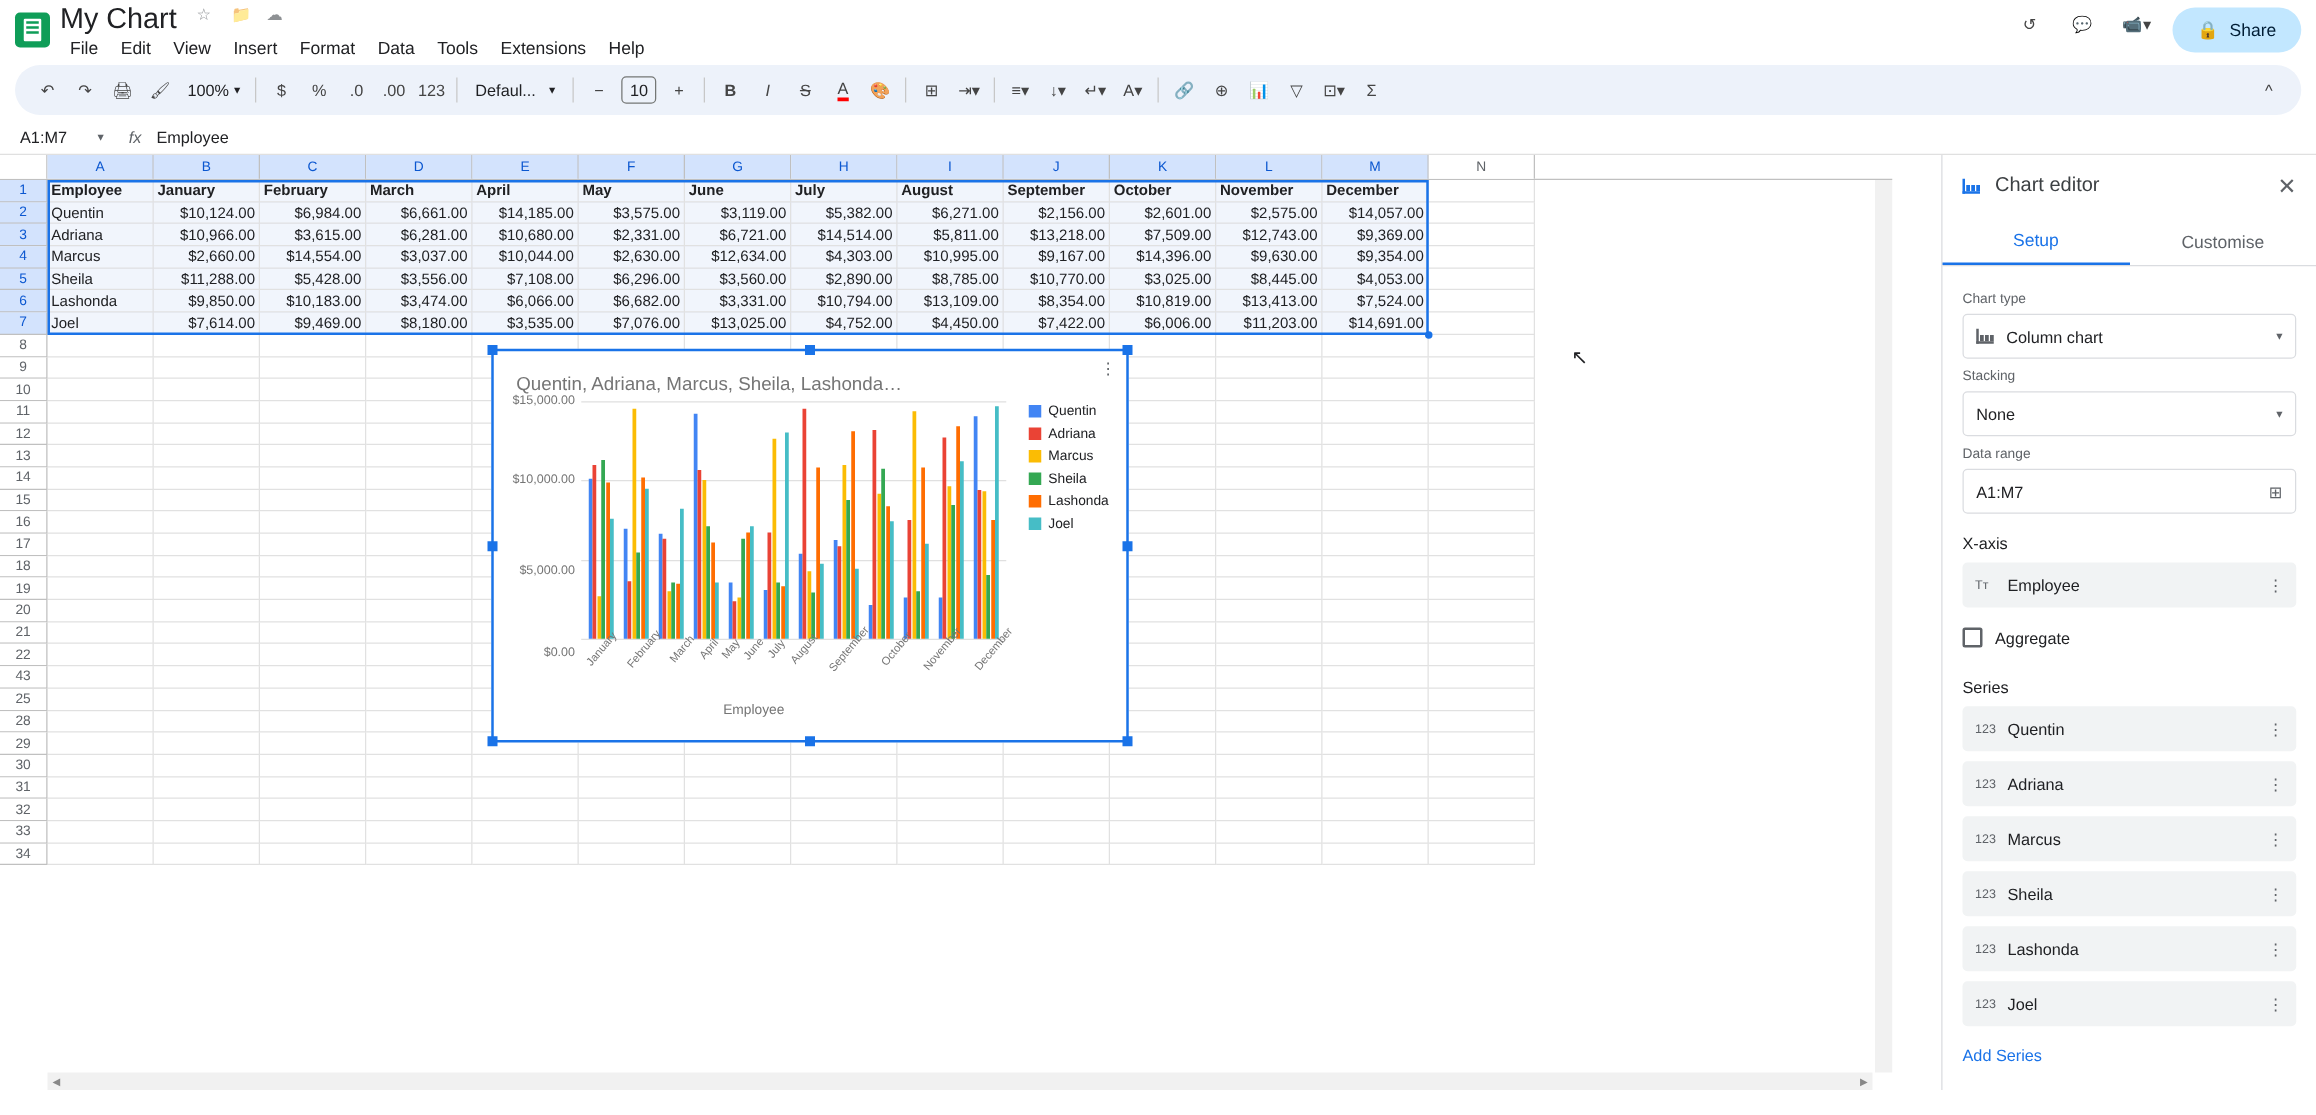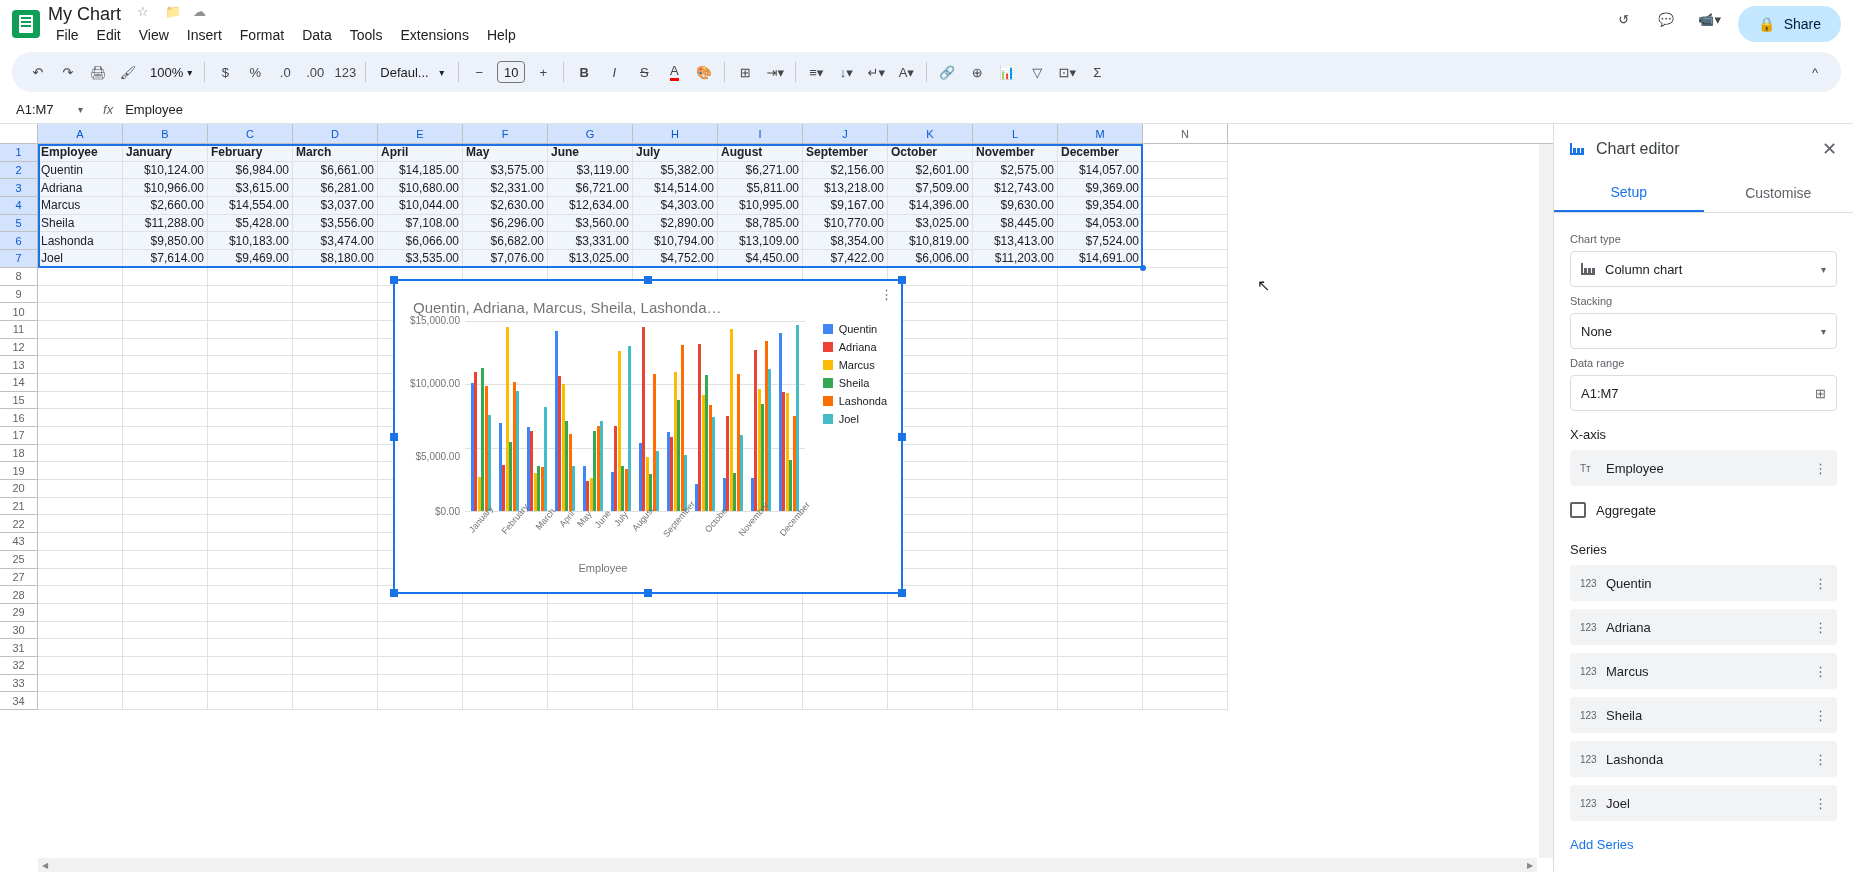--- a/index.html
+++ b/index.html
@@ -3,21 +3,21 @@
 <meta charset="utf-8">
 <style>
 * { margin: 0; padding: 0; box-sizing: border-box; }
 body { font-family: Arial, sans-serif; font-size: 13px; color: #202124; overflow: hidden; width: 1853px; height: 892px; background: #fff; }
 
 
 .header { height: 48px; display: flex; align-items: center; padding: 4px 12px; gap: 8px; }
 .logo { width: 28px; height: 28px; background: #0f9d58; border-radius: 4px; display: flex; align-items: center; justify-content: center; }
 .logo-inner { width: 14px; height: 18px; background: #fff; border-radius: 1px; display: flex; flex-direction: column; gap: 2px; padding: 2px; }
 .logo-line { height: 2px; background: #0f9d58; }
-.doc-title { font-size: 18px; color: #202124; margin-right: 8px; }
+.doc-title { font-size: 23px; color: #202124; margin-right: 8px; }
 .header-icon { width: 20px; height: 20px; color: #5f6368; cursor: pointer; opacity: 0.7; }
 .header-right { margin-left: auto; display: flex; align-items: center; gap: 16px; }
 .header-right-icon { width: 24px; height: 24px; color: #444; cursor: pointer; }
 .share-btn { background: #c2e7ff; border: none; border-radius: 24px; padding: 10px 20px; display: flex; align-items: center; gap: 8px; cursor: pointer; font-size: 14px; font-weight: 500; color: #001d35; }
 
 
 .menu-bar { height: 28px; display: flex; align-items: center; padding: 0 48px; gap: 2px; }
 .menu-item { padding: 4px 8px; cursor: pointer; font-size: 14px; color: #202124; border-radius: 4px; }
 
 
@@ -79,21 +79,21 @@
 .month-group { display: flex; align-items: flex-end; gap: 0.5px; flex: 1; justify-content: center; }
 .bar { width: 3px; }
 .x-labels { position: absolute; left: 70px; top: 233px; width: 340px; display: flex; }
 .x-label { flex: 1; font-size: 9px; color: #757575; transform: rotate(-50deg); transform-origin: center; text-align: center; white-space: nowrap; }
 .x-title { position: absolute; bottom: 18px; left: 0; right: 90px; text-align: center; font-size: 11px; color: #757575; }
 .legend { position: absolute; top: 42px; right: 14px; font-size: 11px; }
 .legend-item { display: flex; align-items: center; gap: 6px; margin-bottom: 6px; }
 .legend-swatch { width: 10px; height: 10px; }
 
 
-.editor-panel { width: 300px; border-left: 1px solid #dadce0; background: #fff; display: flex; flex-direction: column; }
+.editor-panel { width: 300px; border-left: 1px solid #dadce0; background: #fff; display: flex; flex-direction: column; margin-left: 39px; }
 .editor-header { display: flex; align-items: center; padding: 14px 16px; gap: 12px; }
 .editor-title { font-size: 16px; color: #3c4043; flex: 1; }
 .editor-close { color: #5f6368; cursor: pointer; font-size: 18px; }
 .editor-tabs { display: flex; border-bottom: 1px solid #dadce0; align-items: center; }
 .editor-tab { flex: 1; text-align: center; padding: 10px 0; font-size: 14px; color: #5f6368; cursor: pointer; }
 .editor-tab.active { color: #1a73e8; border-bottom: 2px solid #1a73e8; font-weight: 500; }
 .editor-body { flex: 1; padding: 12px 16px; overflow-y: auto; }
 .field-label { font-size: 11px; color: #5f6368; margin-bottom: 6px; margin-top: 8px; }
 .dropdown { height: 36px; border: 1px solid #dadce0; border-radius: 4px; display: flex; align-items: center; padding: 0 10px; gap: 10px; cursor: pointer; font-size: 13px; }
 .dropdown-arrow { margin-left: auto; color: #5f6368; font-size: 10px; }
@@ -648,37 +648,20 @@
           <div class="cell cw-G"></div>
           <div class="cell cw-H"></div>
           <div class="cell cw-I"></div>
           <div class="cell cw-J"></div>
           <div class="cell cw-K"></div>
           <div class="cell cw-L"></div>
           <div class="cell cw-M"></div>
           <div class="cell cw-N"></div>
         </div>
         <div class="row">
-          <div class="row-header">27</div>
-          <div class="cell cw-A"></div>
-          <div class="cell cw-B"></div>
-          <div class="cell cw-C"></div>
-          <div class="cell cw-D"></div>
-          <div class="cell cw-E"></div>
-          <div class="cell cw-F"></div>
-          <div class="cell cw-G"></div>
-          <div class="cell cw-H"></div>
-          <div class="cell cw-I"></div>
-          <div class="cell cw-J"></div>
-          <div class="cell cw-K"></div>
-          <div class="cell cw-L"></div>
-          <div class="cell cw-M"></div>
-          <div class="cell cw-N"></div>
-        </div>
-        <div class="row">
           <div class="row-header">28</div>
           <div class="cell cw-A"></div>
           <div class="cell cw-B"></div>
           <div class="cell cw-C"></div>
           <div class="cell cw-D"></div>
           <div class="cell cw-E"></div>
           <div class="cell cw-F"></div>
           <div class="cell cw-G"></div>
           <div class="cell cw-H"></div>
           <div class="cell cw-I"></div>
@@ -803,21 +786,21 @@
       <div class="chart-handle ch-tm"></div>
       <div class="chart-handle ch-bm"></div>
       <div class="chart-handle ch-ml"></div>
       <div class="chart-handle ch-mr"></div>
       <div class="chart-menu-icon">⋮</div>
       <div class="chart-title">Quentin, Adriana, Marcus, Sheila, Lashonda…</div>
       <div class="y-axis-labels" id="y-labels">
           <div class="y-label" style="top:-6px">$15,000.00</div>
           <div class="y-label" style="top:57.33333333333333px">$10,000.00</div>
           <div class="y-label" style="top:130px">$5,000.00</div>
-          <div class="y-label" style="top:185px">$0.00</div>
+          <div class="y-label" style="top:196px">$0.00</div>
         </div>
       <div class="chart-plot" id="chart-plot">
           <div class="gridline" style="top:0px"></div>
           <div class="gridline" style="top:63.33333333333333px"></div>
           <div class="gridline" style="top:126.66666666666666px"></div>
           <div class="gridline" style="top:190px"></div>
           <div class="bars-area">
             <div class="month-group">
               <div class="bar" style="height:128.23733333333334px;background:#4285f4"></div>
               <div class="bar" style="height:138.90266666666668px;background:#ea4335"></div>

